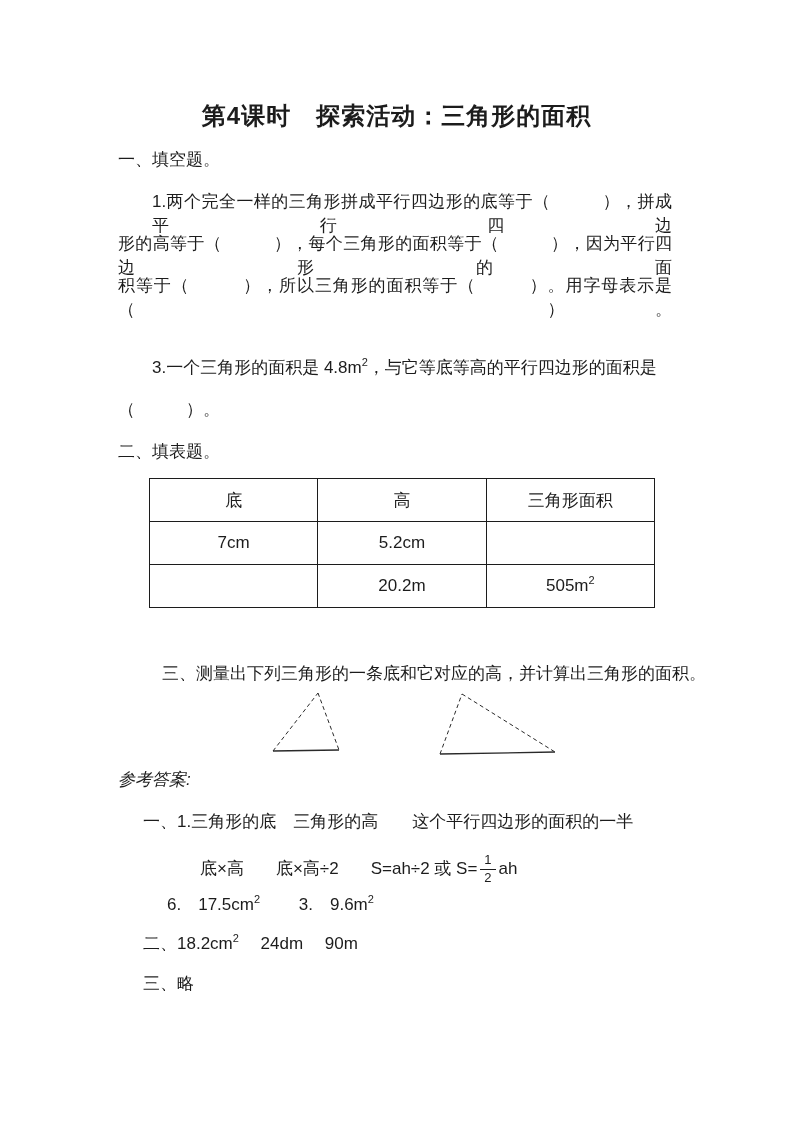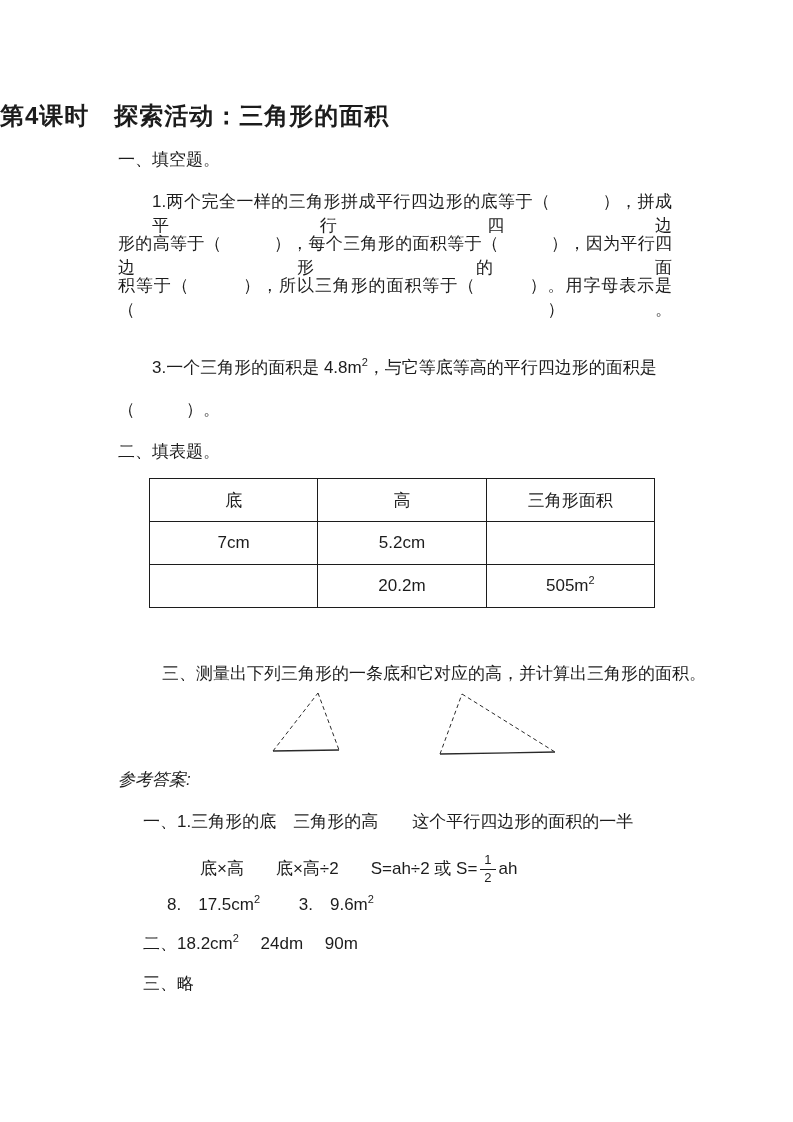--- a/index.html
+++ b/index.html
@@ -8,21 +8,21 @@
     width: 793px;
     height: 1122px;
     background: #ffffff;
     font-family: "Liberation Sans", sans-serif;
     color: #1c1c1c;
     overflow: hidden;
   }
   .abs { position: absolute; }
   .doc-title {
     left: 0; top: 100px; width: 793px;
-    text-align: left;
+    text-align: center;
     font-size: 24px;
     font-weight: bold;
     margin: 0;
     letter-spacing: 1px;
   }
   .body-text { font-size: 17px; line-height: 20px; white-space: nowrap; }
   .para-line {
     font-size: 17px; line-height: 24px;
     text-align: justify;
     text-align-last: justify;
@@ -120,21 +120,21 @@
 
   <div class="abs body-text" style="left:118px; top:770px;font-style:italic;">参考答案:</div>
 
   <div class="abs body-text" style="left:143px; top:812px;">一、1.三角形的底　三角形的高　　这个平行四边形的面积的一半</div>
 
   <div class="abs body-text" style="left:200px; top:853px;">
     <span class="fpart">底×高</span><span class="fpart">底×高÷2</span><span>S=ah÷2 或 S=</span><span class="frac"><span class="num">1</span><span class="den">2</span></span><span class="fpart-last">ah</span>
   </div>
 
   <div class="abs body-text" style="left:167px; top:895px;">
-    <span>8.　17.5cm</span><span class="sup">2</span><span>　　 3.　9.6m</span><span class="sup">2</span>
+    <span>6.　17.5cm</span><span class="sup">2</span><span>　　 3.　9.6m</span><span class="sup">2</span>
   </div>
 
   <div class="abs body-text" style="left:143px; top:934px;">
     <span>二、18.2cm</span><span class="sup">2</span><span>　 24dm　 90m</span>
   </div>
 
   <div class="abs body-text" style="left:143px; top:974px;">三、略</div>
 
 </div>
 

